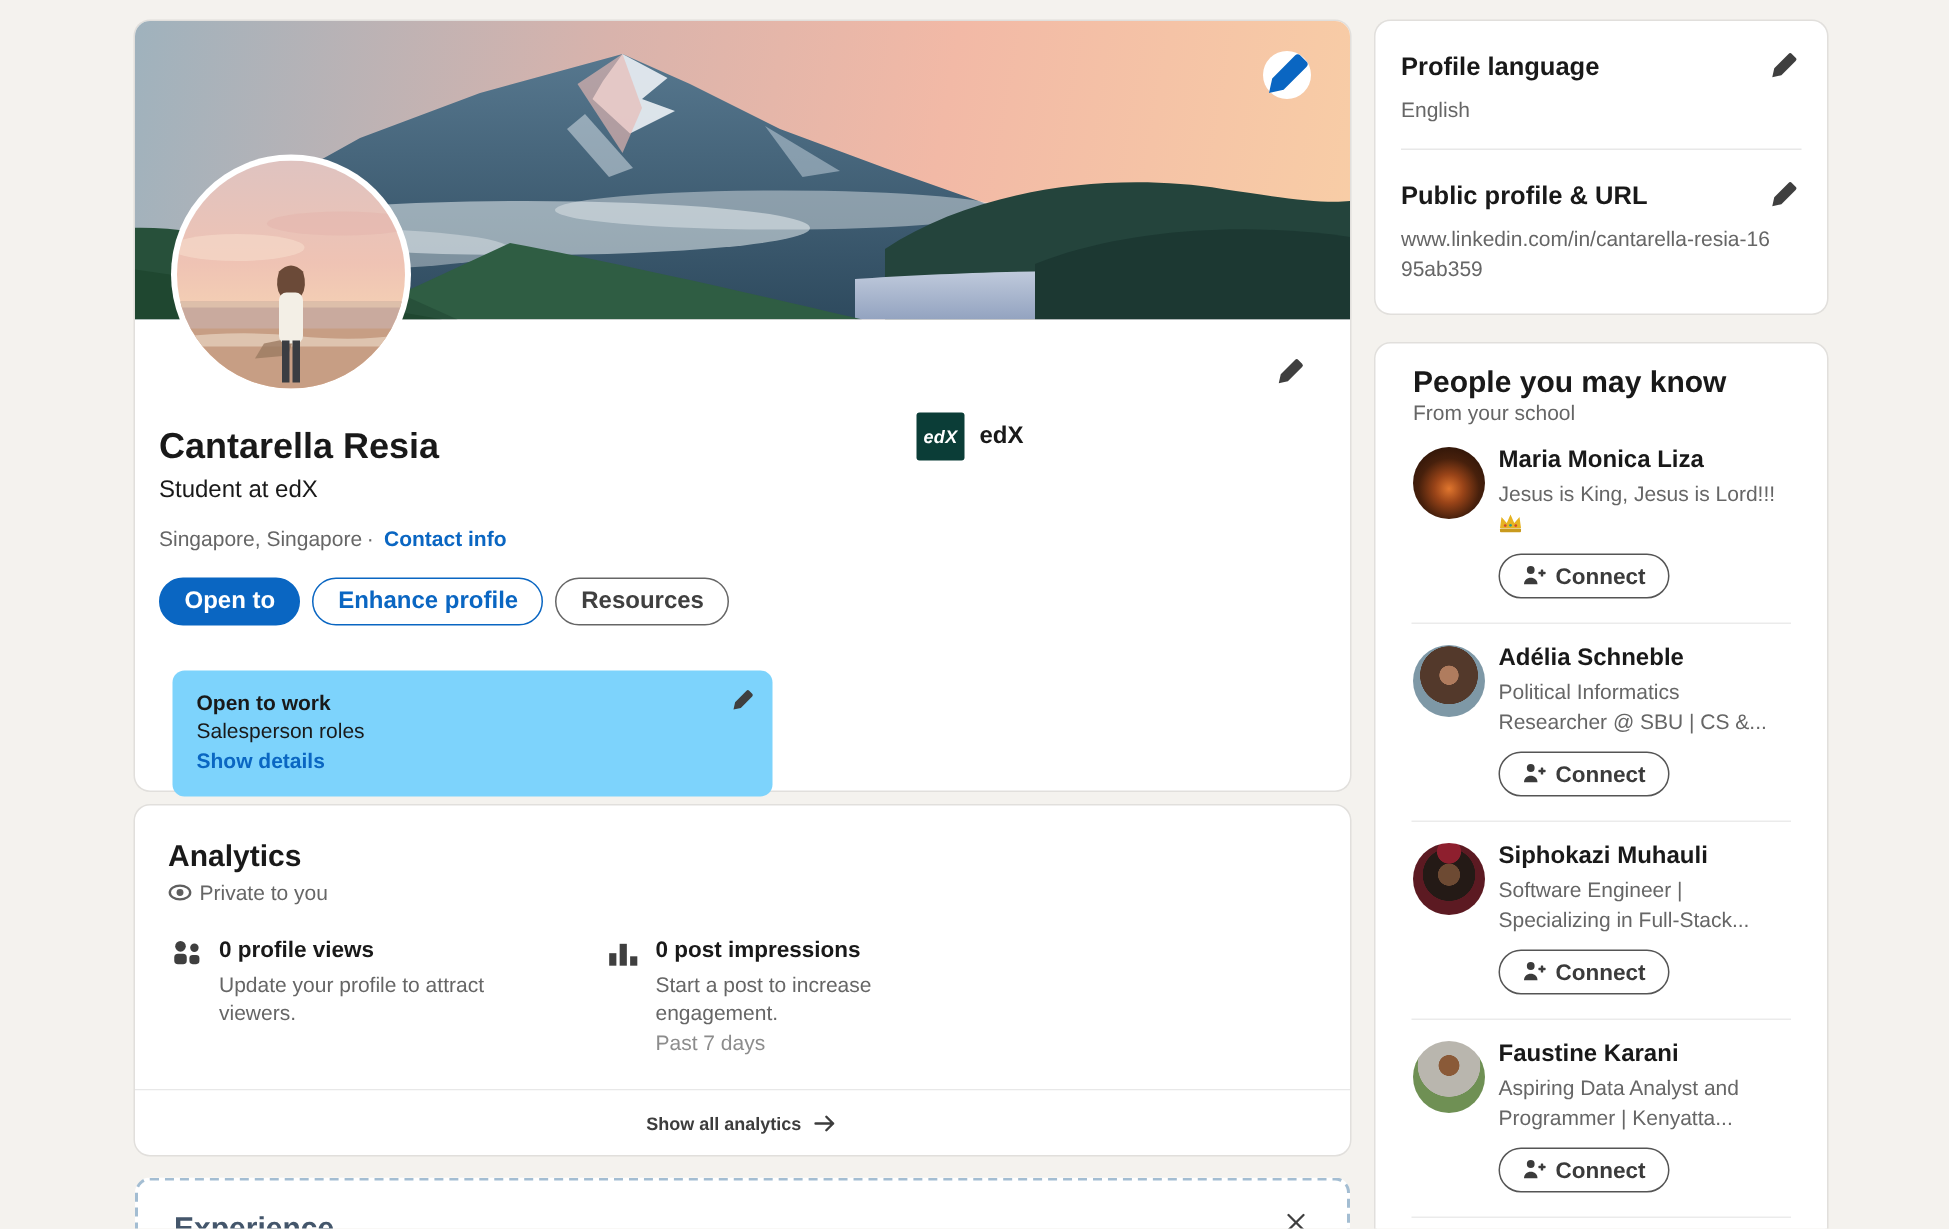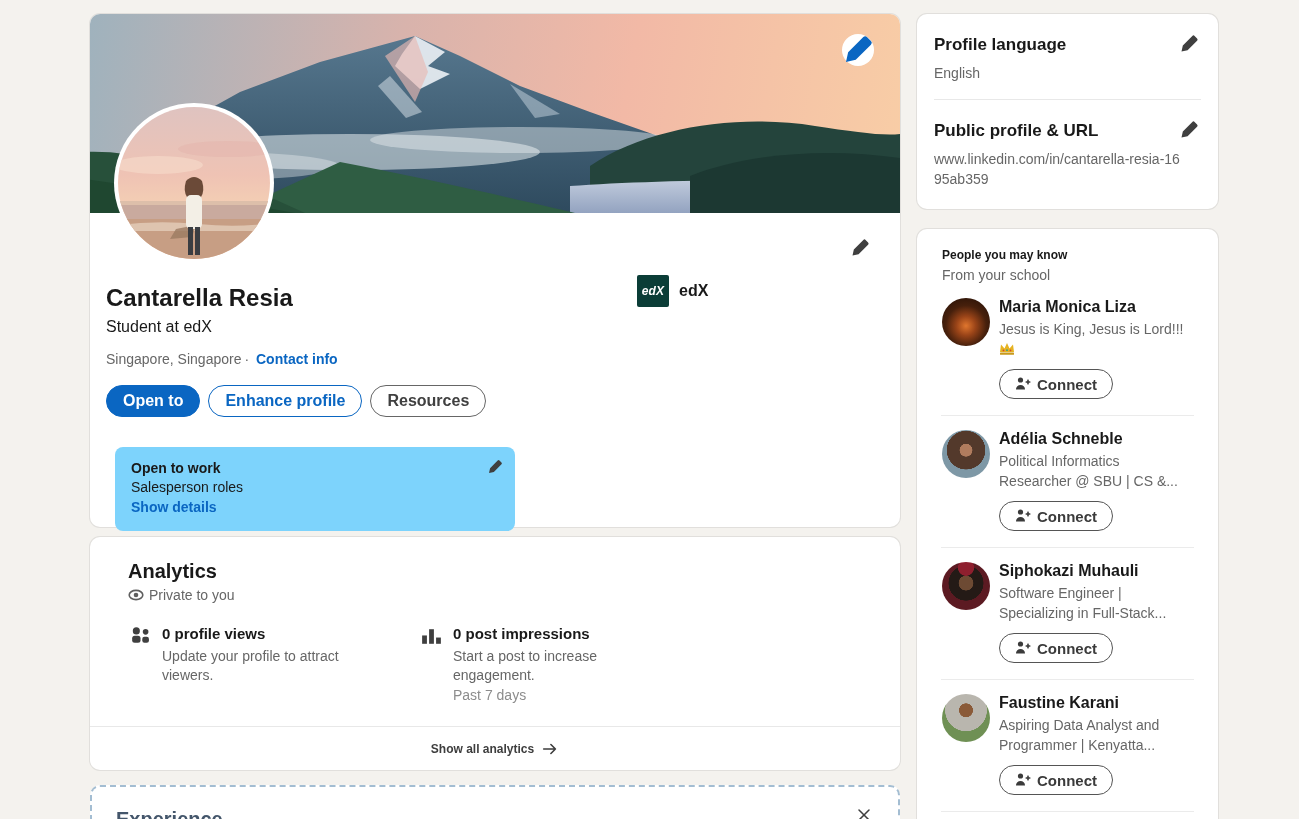--- a/index.html
+++ b/index.html
@@ -27,21 +27,21 @@
     position:absolute; top:20px; right:26px; width:32px; height:32px;
     background:#fff; border-radius:50%; display:flex; align-items:center; justify-content:center;
     border:none; cursor:pointer;
   }
   .avatar-wrap {
     position:absolute; top:89px; left:24px; width:160px; height:160px;
     border-radius:50%; background:#fff; padding:4px;
   }
   .avatar-wrap svg { display:block; width:152px; height:152px; border-radius:50%; }
   .intro-edit { position:absolute; top:224px; right:30px; background:none; border:none; cursor:pointer; }
-  .entity { position:absolute; top:261px; left:547px; display:flex; align-items:center; gap:10px; cursor:pointer;justify-content:flex-end; }
+  .entity { position:absolute; top:261px; left:521px; display:flex; align-items:center; gap:10px; cursor:pointer;justify-content:flex-end; }
   .edx-logo {
     width:32px; height:32px; background:#0b3d37; border-radius:2px;
     display:flex; align-items:center; justify-content:center;
     color:#fff; font-size:12px; font-weight:700; font-style:italic; letter-spacing:0.2px;
   }
   .entity-name { font-size:16px; font-weight:700; }
   .identity { padding:70px 24px 0 16px; }
   .profile-name { font-size:24px; font-weight:700; line-height:30px; }
   .headline { font-size:16px; line-height:22px; margin-top:3px; }
   .loc-row { margin-top:13px; font-size:14px; color:#666; }
@@ -59,21 +59,21 @@
   .otw-box {
     margin:30px 0 0 25px; width:400px; border-radius:8px; background:#7dd3fc;
     padding:12px 16px 14px; position:relative; font-size:14px; line-height:19px;
   }
   .otw-title { font-weight:700; }
   .otw-link { color:#0a66c2; font-weight:700; cursor:pointer; display:inline-block; margin-top:1px; }
   .otw-edit { position:absolute; top:12px; right:12px; background:none; border:none; cursor:pointer; }
 
   
   .analytics-card { margin-top:10px; }
-  .an-body { padding:22px 38px 0; }
+  .an-body { padding:22px 22px 0; }
   .an-title { font-size:20px; font-weight:700; line-height:25px; }
   .an-privacy { display:flex; align-items:center; gap:5px; margin-top:3px; color:#666; font-size:14px; }
   .an-stats { display:flex; margin-top:21px; }
   .an-stat { display:flex; gap:9px; width:260px; }
   .an-stat + .an-stat { width:auto; margin-left:31px; }
   .an-stat-label { font-size:15px; font-weight:700; line-height:20px; }
   .an-stat-desc { font-size:14px; color:#666; line-height:19px; margin-top:3px; max-width:188px; }
   .an-stat-period { font-size:14px; color:#8c8c8c; line-height:19px; margin-top:1px; }
   .an-footer {
     margin-top:21px; border-top:1px solid #e8e8e8; height:44px;
@@ -94,21 +94,21 @@
   
   .settings-card { padding:18px 17px 20px; }
   .set-row-head { display:flex; align-items:flex-end; justify-content:space-between; }
   .set-title { font-size:17px; font-weight:700; line-height:22px; }
   .set-value { margin-top:7px; font-size:14px; color:#666; line-height:20px; word-break:break-all; max-width:252px; }
   .set-divider { border-top:1px solid #e8e8e8; margin:16px 0 18px; }
   .icon-btn { background:none; border:none; cursor:pointer; padding:2px; }
 
   .pymk-card { margin-top:20px; padding:16px 0 10px; height:640px; }
   .pymk-head { padding:0 25px; }
-  .pymk-title { font-size:12px; font-weight:700; line-height:20px; }
+  .pymk-title { font-size:20px; font-weight:700; line-height:20px; }
   .pymk-sub { font-size:14px; color:#666; line-height:18px; margin-top:1px; }
   .person-row { position:relative; padding:13px 24px 16px 82px; }
   .person-avatar {
     position:absolute; left:25px; top:14px; width:48px; height:48px; border-radius:50%;
     cursor:pointer;
   }
   .person-name { font-size:16px; font-weight:700; line-height:20px; cursor:pointer; }
   .person-desc { font-size:14px; color:#666; line-height:20px; margin-top:2px; max-width:197px; }
   .connect-btn {
     margin-top:10px; height:30px; border-radius:15px; border:1.5px solid #555;

